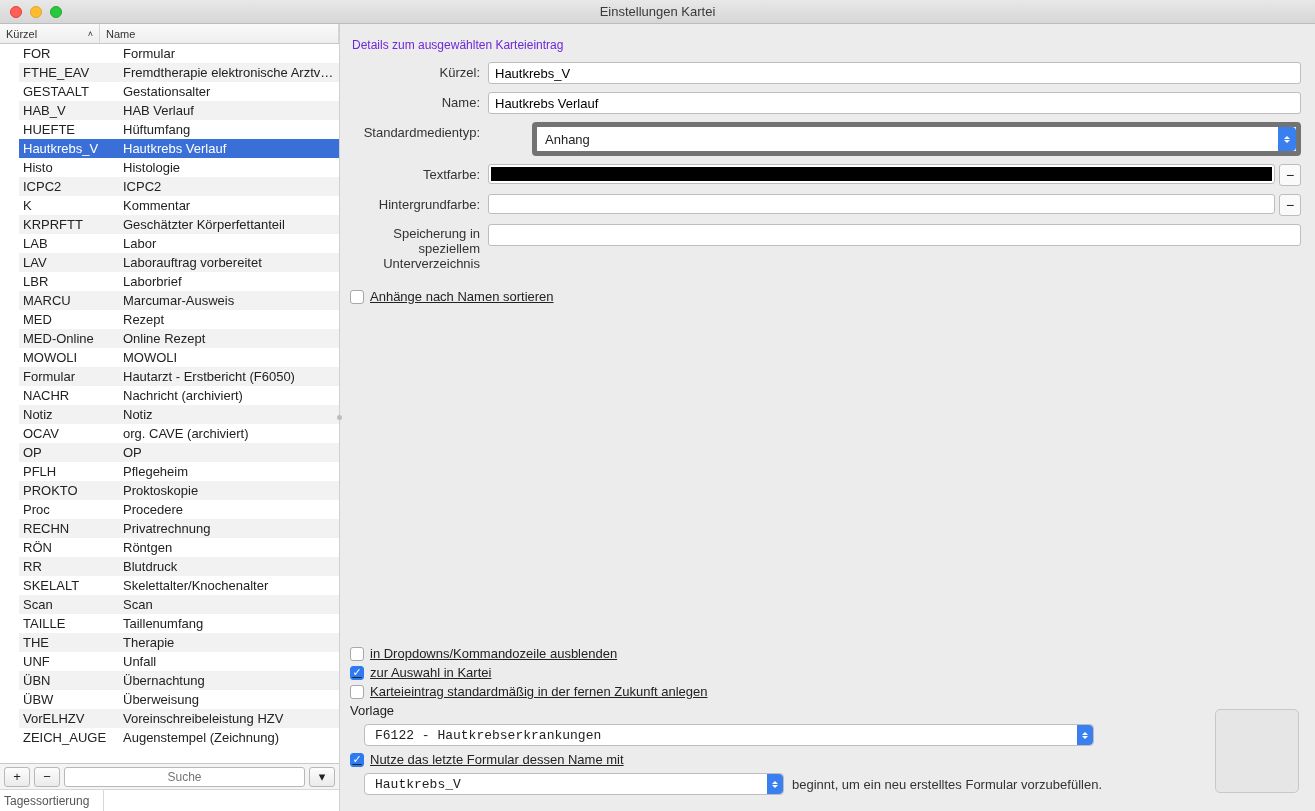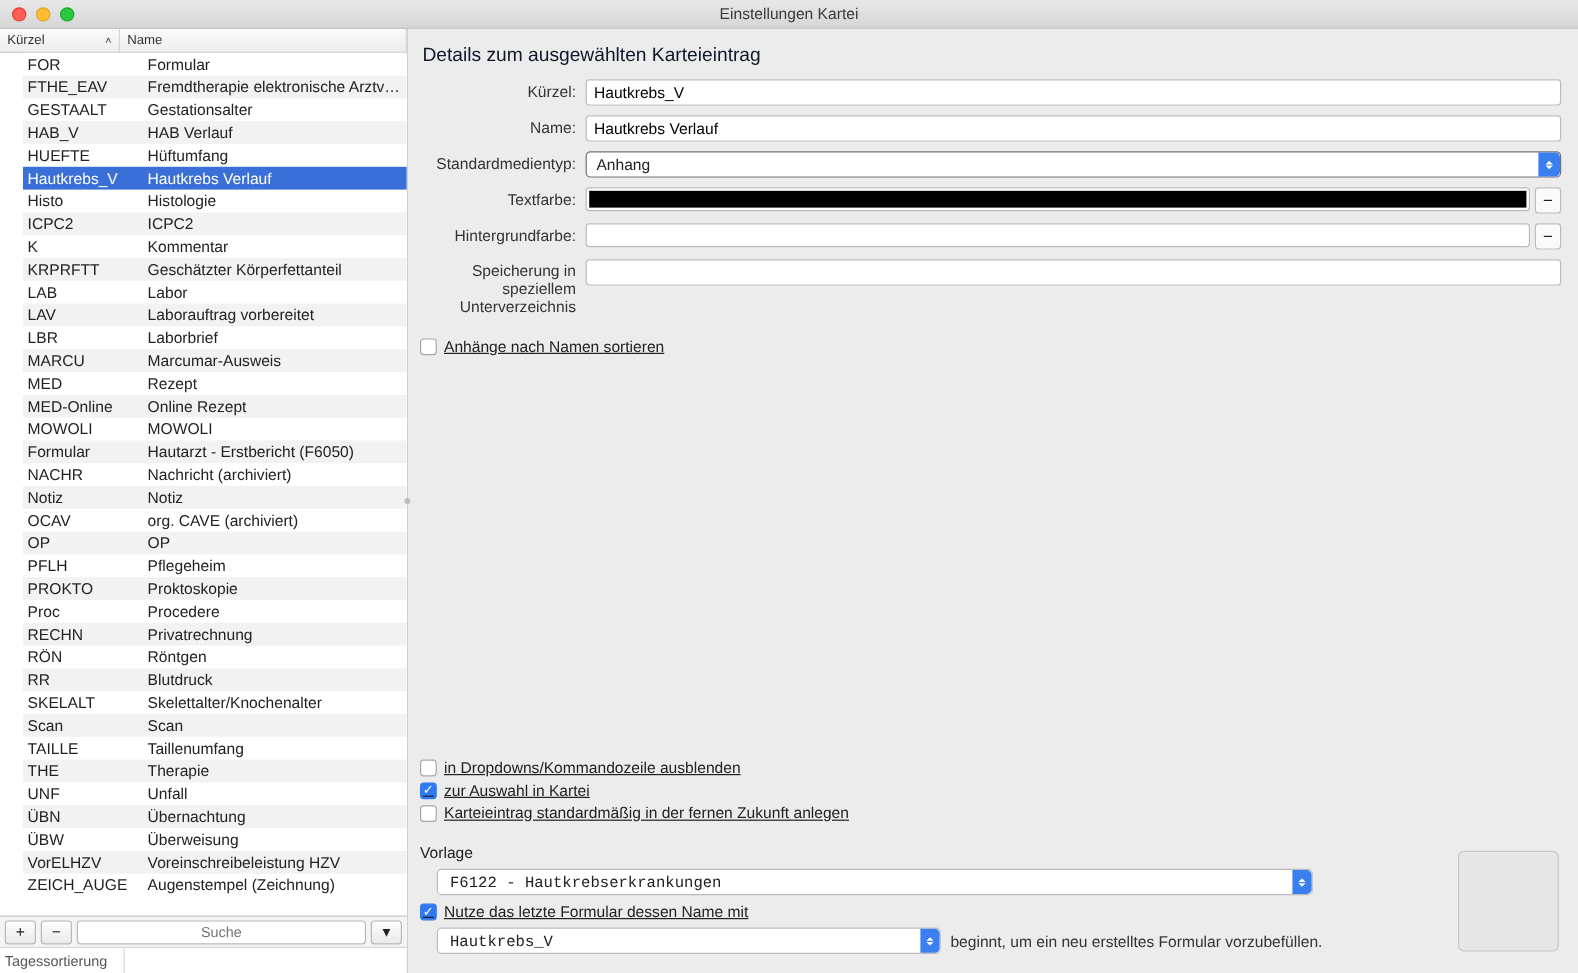--- a/index.html
+++ b/index.html
@@ -87,36 +87,36 @@
     flex:0 0 104px;border-right:1px solid #d8d8d8;padding:4px 4px;color:#555;
   }
   .footer2 .cell:last-child{flex:1;border-right:none;}
   
   .right{
     flex:1; padding:10px 14px 10px 10px;
     display:flex; flex-direction:column;
     position:relative;
     background:#ececec;
   }
-  .section-title{font-size:16px;color:#0f172a;margin:4px 0 10px 2px;}
+  .section-title{font-size:12px;color:#6d28d9;margin:4px 0 10px 2px;}
   .form{display:flex; flex-direction:column; gap:8px;}
   .frow{display:flex; align-items:flex-start;}
   .flabel{
     width:138px;text-align:right; padding-right:8px; padding-top:3px;
     font-size:13px;color:#333;
   }
   .fcontrol{flex:1;display:flex;gap:4px;}
   input.txt{
     width:100%;height:22px;border:1px solid #bdbdbd;border-radius:3px;
     padding:0 6px;font-size:13px;background:#fff;
   }
   .selectwrap{
-    position:relative; width:100%; height:22px;
-    border:1px solid #737373;border-radius:4px;background:#fff;
-    display:flex;align-items:center;padding:0 24px 0 8px;font-size:13px;
+    position:relative; width:100%; height:34px;
+    border:5px solid #737373;border-radius:4px;background:#fff;
+    display:flex;align-items:center;padding:0 24px 0 8px;font-size:13px;margin-left:44px;
   }
   .selectwrap .btn{
     position:absolute;right:0;top:0;width:18px;height:100%;
     background:#3a7ff0;border-radius:0 4px 4px 0;
     display:flex;flex-direction:column;align-items:center;justify-content:center;
   }
   .selectwrap .btn::before{content:"";width:0;height:0;border-left:3px solid transparent;border-right:3px solid transparent;border-bottom:3px solid #fff;margin-bottom:1px;}
   .selectwrap .btn::after{content:"";width:0;height:0;border-left:3px solid transparent;border-right:3px solid transparent;border-top:3px solid #fff;}
   .colorfield{
     flex:1;height:20px;border:1px solid #bdbdbd;border-radius:3px;background:#fff;
@@ -413,21 +413,21 @@
       </div>
       <div class="check">
         <span class="chk on">✓</span>
         <span>zur Auswahl in Kartei</span>
       </div>
       <div class="check">
         <span class="chk"></span>
         <span>Karteieintrag standardmäßig in der fernen Zukunft anlegen</span>
       </div>
 
-      <div style="margin-top:18px;font-size:13px">Vorlage</div>
+      <div style="margin-top:4px;font-size:13px">Vorlage</div>
       <div class="template-bar">
         <div class="small-select full-select" style="margin-left:14px">
           <span>F6122 - Hautkrebserkrankungen</span>
           <div class="btn"></div>
         </div>
       </div>
 
       <div class="check" style="margin-top:6px">
         <span class="chk on">✓</span>
         <span>Nutze das letzte Formular dessen Name mit</span>

